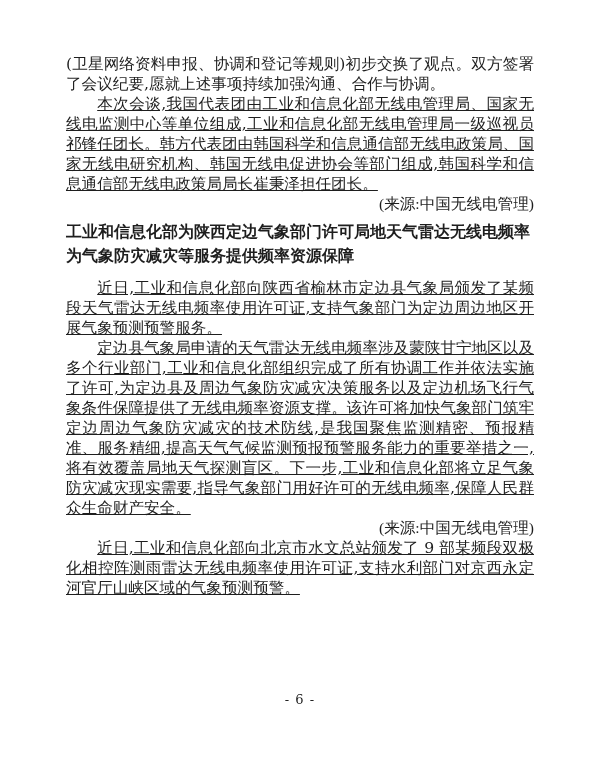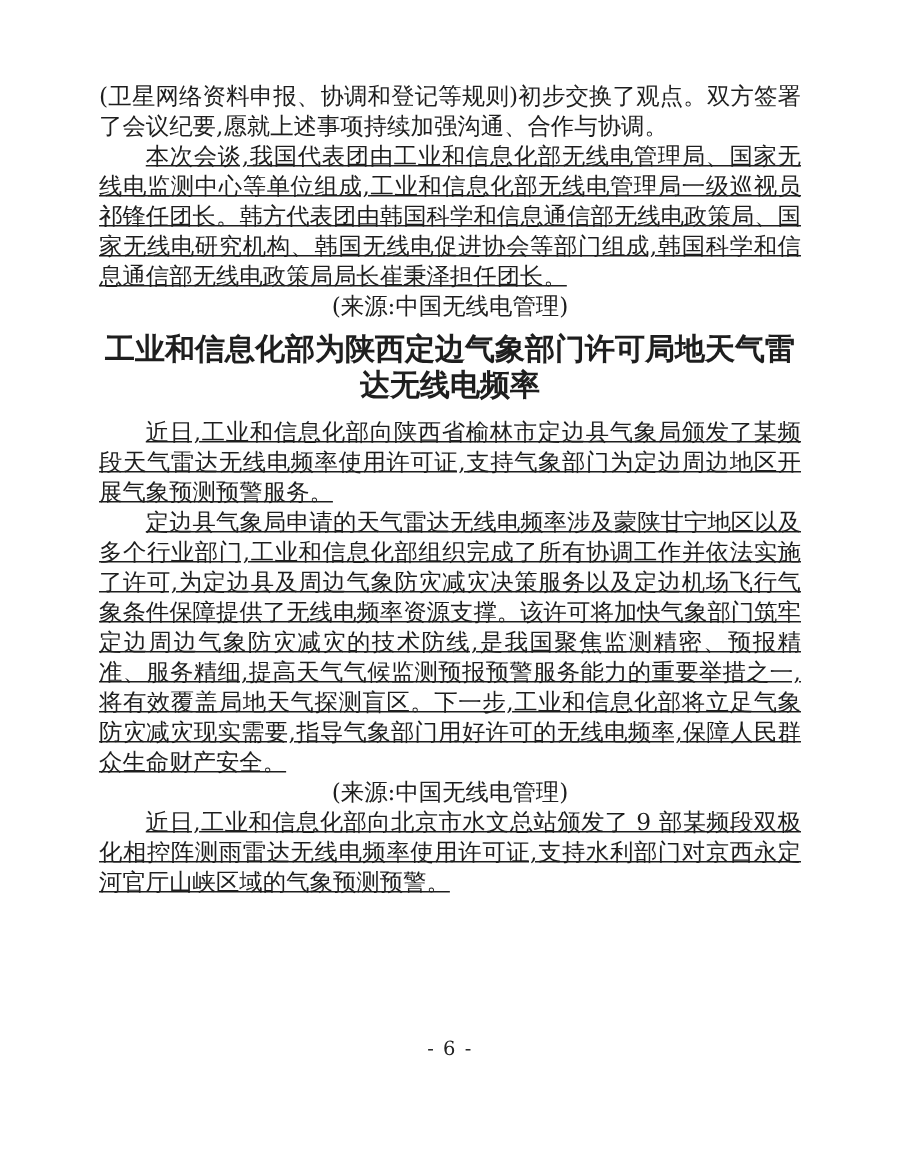--- a/index.html
+++ b/index.html
@@ -23,29 +23,31 @@
     width: 468px;
     font-size: 15.6px;
     line-height: 20px;
     text-align: justify;
     text-justify: inter-character;
     letter-spacing: 0;
   }
   .para { text-align: justify; }
   .para.indent { text-indent: 2em; text-decoration: underline; }
   .source-line {
-    text-align: center;
+    text-align: right;
     line-height: 20px;
+    font-family: Liberation Serif, serif;
   }
   .article-title {
     font-weight: bold;
-    font-size: 20px;
+    font-size: 16px;
     line-height: 24px;
-    text-align: center;
+    text-align: left;
     margin: 6px 0 10px 0;
+    font-family: Liberation Serif, serif;
   }
   .article-title .title-line { display: block; }
   .article-title.second { margin: 12px 0 16px 0; }
   .page-footer {
     position: absolute;
     top: 692px;
     left: 0;
     width: 600px;
     text-align: center;
     font-size: 13px;
@@ -60,20 +62,21 @@
   <div class="content">
 
     <p class="para">(卫星网络资料申报、协调和登记等规则)初步交换了观点。双方签署了会议纪要,愿就上述事项持续加强沟通、合作与协调。</p>
 
     <p class="para indent">本次会谈,我国代表团由工业和信息化部无线电管理局、国家无线电监测中心等单位组成,工业和信息化部无线电管理局一级巡视员祁锋任团长。韩方代表团由韩国科学和信息通信部无线电政策局、国家无线电研究机构、韩国无线电促进协会等部门组成,韩国科学和信息通信部无线电政策局局长崔秉泽担任团长。</p>
 
     <p class="source-line">(来源:中国无线电管理)</p>
 
     <h2 class="article-title">
       <span class="title-line">工业和信息化部为陕西定边气象部门许可局地天气雷达无线电频率</span>
+      <span class="title-line">为气象防灾减灾等服务提供频率资源保障</span>
     </h2>
 
     <p class="para indent">近日,工业和信息化部向陕西省榆林市定边县气象局颁发了某频段天气雷达无线电频率使用许可证,支持气象部门为定边周边地区开展气象预测预警服务。</p>
 
     <p class="para indent">定边县气象局申请的天气雷达无线电频率涉及蒙陕甘宁地区以及多个行业部门,工业和信息化部组织完成了所有协调工作并依法实施了许可,为定边县及周边气象防灾减灾决策服务以及定边机场飞行气象条件保障提供了无线电频率资源支撑。该许可将加快气象部门筑牢定边周边气象防灾减灾的技术防线,是我国聚焦监测精密、预报精准、服务精细,提高天气气候监测预报预警服务能力的重要举措之一,将有效覆盖局地天气探测盲区。下一步,工业和信息化部将立足气象防灾减灾现实需要,指导气象部门用好许可的无线电频率,保障人民群众生命财产安全。</p>
 
     <p class="source-line">(来源:中国无线电管理)</p>
 
 
     <p class="para indent">近日,工业和信息化部向北京市水文总站颁发了 9 部某频段双极化相控阵测雨雷达无线电频率使用许可证,支持水利部门对京西永定河官厅山峡区域的气象预测预警。</p>

